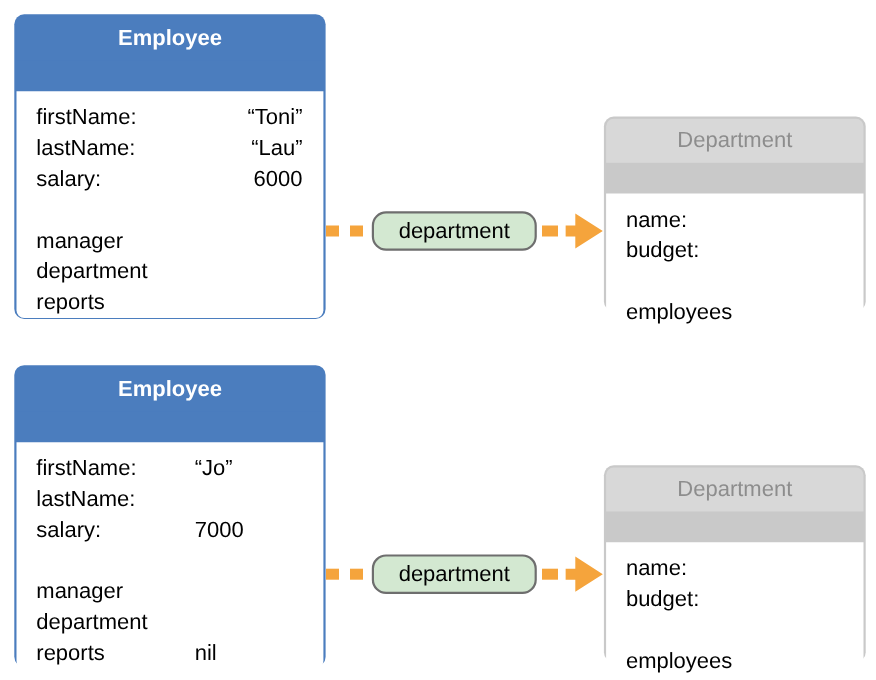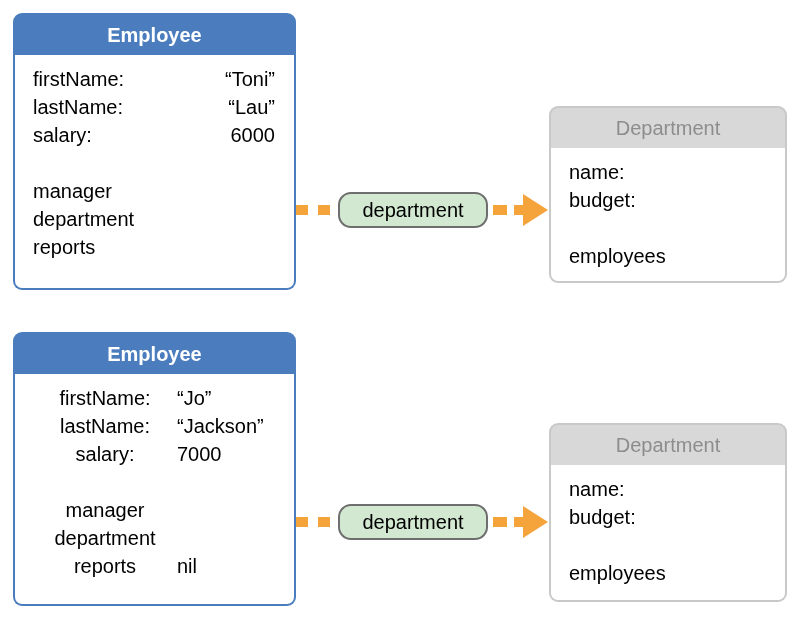--- a/index.html
+++ b/index.html
@@ -13,20 +13,21 @@
     overflow: hidden;
   }
 
   
   .entity {
     position: absolute;
     box-sizing: border-box;
     border-radius: 9px;
     display: flex;
     flex-direction: column;
+    gap: 28px;
   }
   .entity .header {
     height: 40px;
     line-height: 40px;
     text-align: center;
     font-size: 20px;
     border-radius: 7px 7px 0 0;
     flex: 0 0 auto;
   }
   .entity .body {
@@ -37,21 +38,21 @@
     font-size: 20px;
     line-height: 28px;
   }
 
   .employee { background: #4b7dbe; padding: 2px; }
   .employee .header { background: #4b7dbe; color: #ffffff; font-weight: bold; }
 
   .department { background: #c9c9c9; padding: 2px; }
   .department .header { background: #d8d8d8; color: #8d8d8d; font-weight: normal; }
 
-  .row { display: flex; text-align: center; }
+  .row { display: flex; }
   .spacer { height: 28px; }
 
   
   .values-right .row { justify-content: space-between; }
   
   .values-left .row .label { width: 144px; flex: 0 0 auto; }
 
   #emp1  { left: 13px;  top: 13px;  width: 283px; height: 277px; }
   #dept1 { left: 549px; top: 106px; width: 238px; height: 177px; }
   #emp2  { left: 13px;  top: 332px; width: 283px; height: 274px; }
@@ -151,21 +152,20 @@
 
   <div class="entity employee" id="emp2">
     <div class="header">Employee</div>
     <div class="body values-left">
       <div class="row">
         <span class="label">firstName:</span>
         <span class="value">“Jo”</span>
       </div>
       <div class="row">
         <span class="label">lastName:</span>
-        <span class="value">“Jackson”</span>
       </div>
       <div class="row">
         <span class="label">salary:</span>
         <span class="value">7000</span>
       </div>
       <div class="spacer"></div>
       <div class="row">
         <span class="label">manager</span>
         <span class="value"></span>
       </div>

